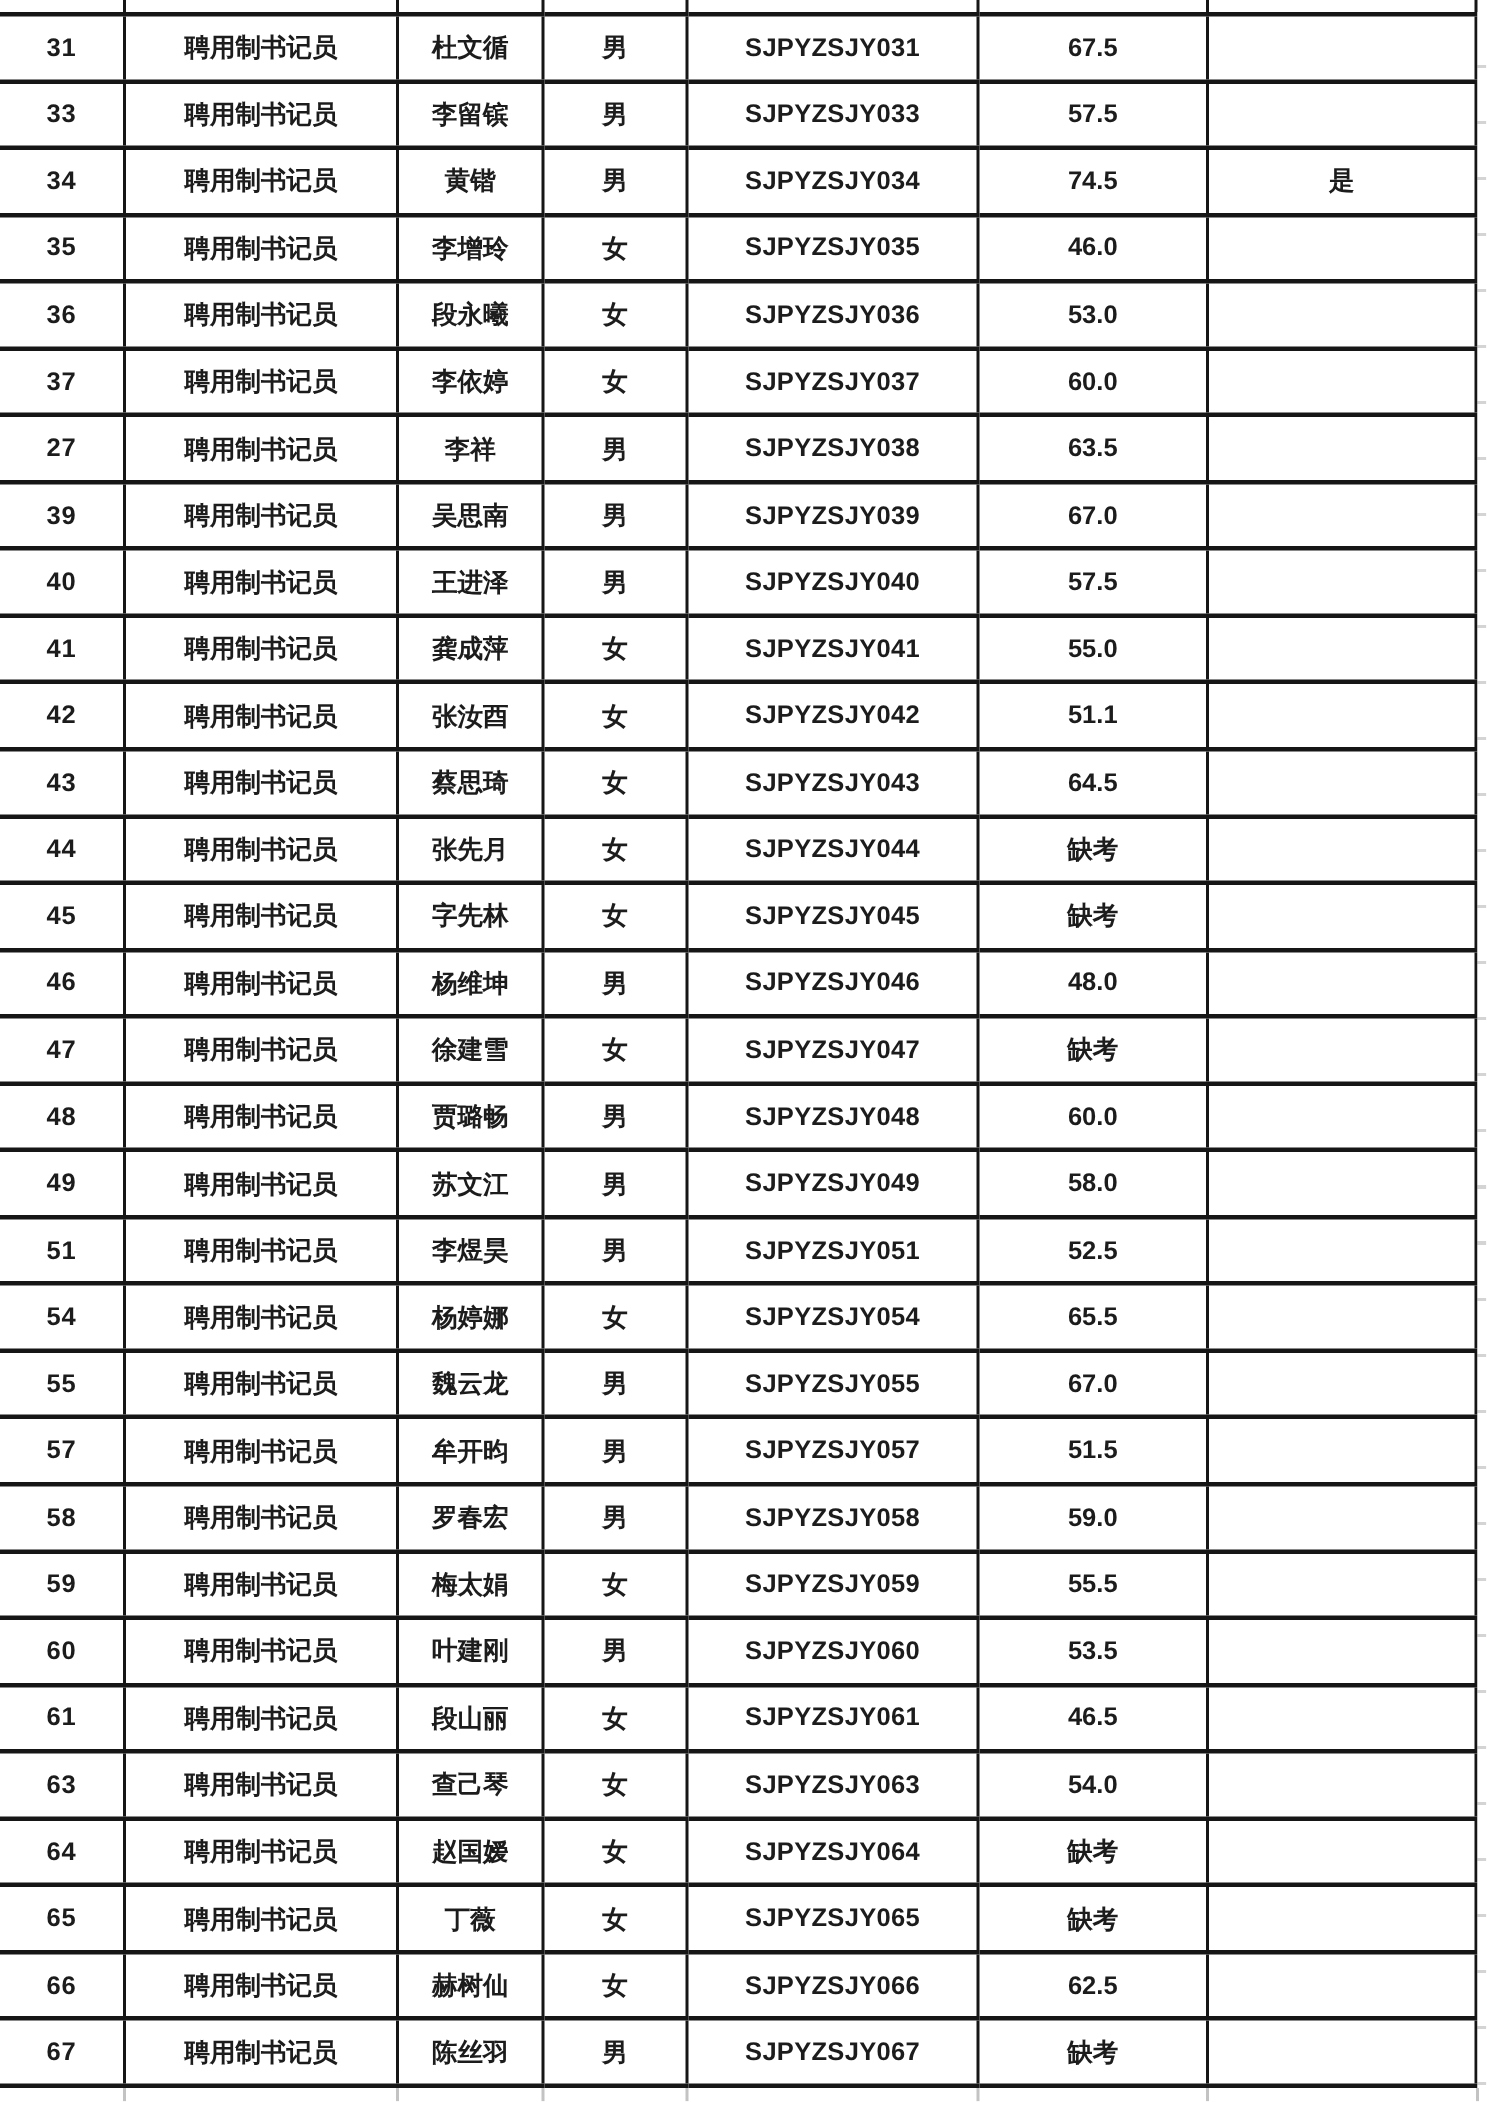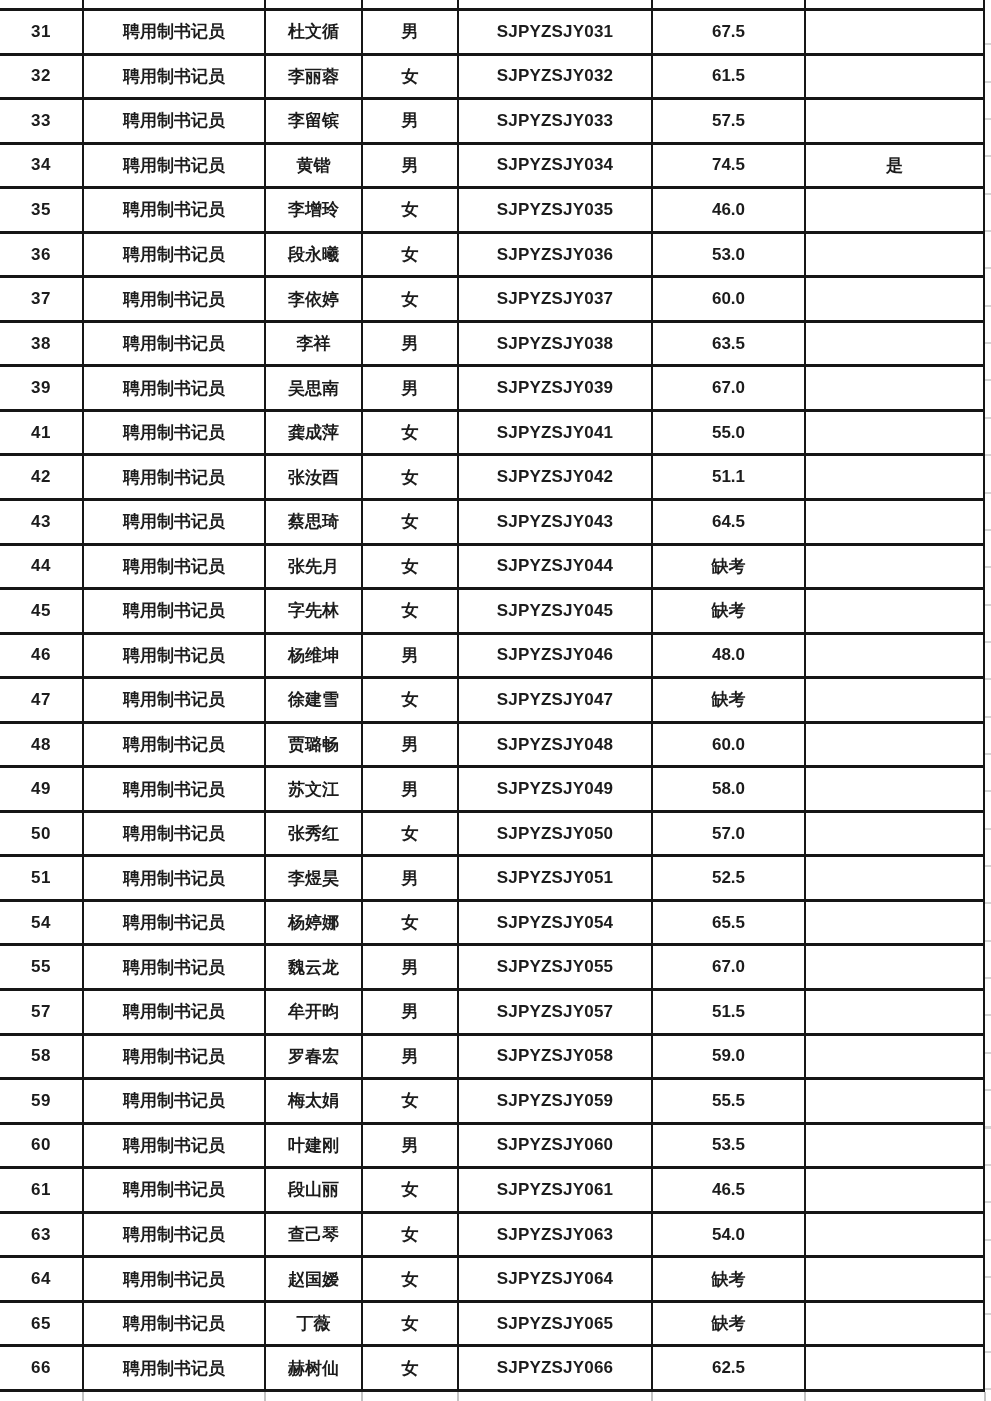--- a/index.html
+++ b/index.html
@@ -100,29 +100,20 @@
     <tr>
           <td class="col-0">31</td>
           <td class="col-1">聘用制书记员</td>
           <td class="col-2">杜文循</td>
           <td class="col-3">男</td>
           <td class="col-4">SJPYZSJY031</td>
           <td class="col-5">67.5</td>
           <td class="col-6"></td>
         </tr>
         <tr>
-          <td class="col-0">32</td>
-          <td class="col-1">聘用制书记员</td>
-          <td class="col-2">李丽蓉</td>
-          <td class="col-3">女</td>
-          <td class="col-4">SJPYZSJY032</td>
-          <td class="col-5">61.5</td>
-          <td class="col-6"></td>
-        </tr>
-        <tr>
           <td class="col-0">33</td>
           <td class="col-1">聘用制书记员</td>
           <td class="col-2">李留镔</td>
           <td class="col-3">男</td>
           <td class="col-4">SJPYZSJY033</td>
           <td class="col-5">57.5</td>
           <td class="col-6"></td>
         </tr>
         <tr>
           <td class="col-0">34</td>
@@ -154,38 +145,47 @@
         <tr>
           <td class="col-0">37</td>
           <td class="col-1">聘用制书记员</td>
           <td class="col-2">李依婷</td>
           <td class="col-3">女</td>
           <td class="col-4">SJPYZSJY037</td>
           <td class="col-5">60.0</td>
           <td class="col-6"></td>
         </tr>
         <tr>
-          <td class="col-0">38</td>
+          <td class="col-0">27</td>
           <td class="col-1">聘用制书记员</td>
           <td class="col-2">李祥</td>
           <td class="col-3">男</td>
           <td class="col-4">SJPYZSJY038</td>
           <td class="col-5">63.5</td>
           <td class="col-6"></td>
         </tr>
         <tr>
           <td class="col-0">39</td>
           <td class="col-1">聘用制书记员</td>
           <td class="col-2">吴思南</td>
           <td class="col-3">男</td>
           <td class="col-4">SJPYZSJY039</td>
           <td class="col-5">67.0</td>
           <td class="col-6"></td>
         </tr>
         <tr>
+          <td class="col-0">40</td>
+          <td class="col-1">聘用制书记员</td>
+          <td class="col-2">王进泽</td>
+          <td class="col-3">男</td>
+          <td class="col-4">SJPYZSJY040</td>
+          <td class="col-5">57.5</td>
+          <td class="col-6"></td>
+        </tr>
+        <tr>
           <td class="col-0">41</td>
           <td class="col-1">聘用制书记员</td>
           <td class="col-2">龚成萍</td>
           <td class="col-3">女</td>
           <td class="col-4">SJPYZSJY041</td>
           <td class="col-5">55.0</td>
           <td class="col-6"></td>
         </tr>
         <tr>
           <td class="col-0">42</td>
@@ -253,29 +253,20 @@
         <tr>
           <td class="col-0">49</td>
           <td class="col-1">聘用制书记员</td>
           <td class="col-2">苏文江</td>
           <td class="col-3">男</td>
           <td class="col-4">SJPYZSJY049</td>
           <td class="col-5">58.0</td>
           <td class="col-6"></td>
         </tr>
         <tr>
-          <td class="col-0">50</td>
-          <td class="col-1">聘用制书记员</td>
-          <td class="col-2">张秀红</td>
-          <td class="col-3">女</td>
-          <td class="col-4">SJPYZSJY050</td>
-          <td class="col-5">57.0</td>
-          <td class="col-6"></td>
-        </tr>
-        <tr>
           <td class="col-0">51</td>
           <td class="col-1">聘用制书记员</td>
           <td class="col-2">李煜昊</td>
           <td class="col-3">男</td>
           <td class="col-4">SJPYZSJY051</td>
           <td class="col-5">52.5</td>
           <td class="col-6"></td>
         </tr>
         <tr>
           <td class="col-0">54</td>
@@ -367,20 +358,29 @@
           <td class="col-5">缺考</td>
           <td class="col-6"></td>
         </tr>
         <tr>
           <td class="col-0">66</td>
           <td class="col-1">聘用制书记员</td>
           <td class="col-2">赫树仙</td>
           <td class="col-3">女</td>
           <td class="col-4">SJPYZSJY066</td>
           <td class="col-5">62.5</td>
+          <td class="col-6"></td>
+        </tr>
+        <tr>
+          <td class="col-0">67</td>
+          <td class="col-1">聘用制书记员</td>
+          <td class="col-2">陈丝羽</td>
+          <td class="col-3">男</td>
+          <td class="col-4">SJPYZSJY067</td>
+          <td class="col-5">缺考</td>
           <td class="col-6"></td>
         </tr>
       </tbody>
   </table>
 
   <div class="right-sliver"></div>
 
   <div class="bottom-strip">
     <div class="vstub" style="left:82px"></div>
     <div class="vstub" style="left:264px"></div>

